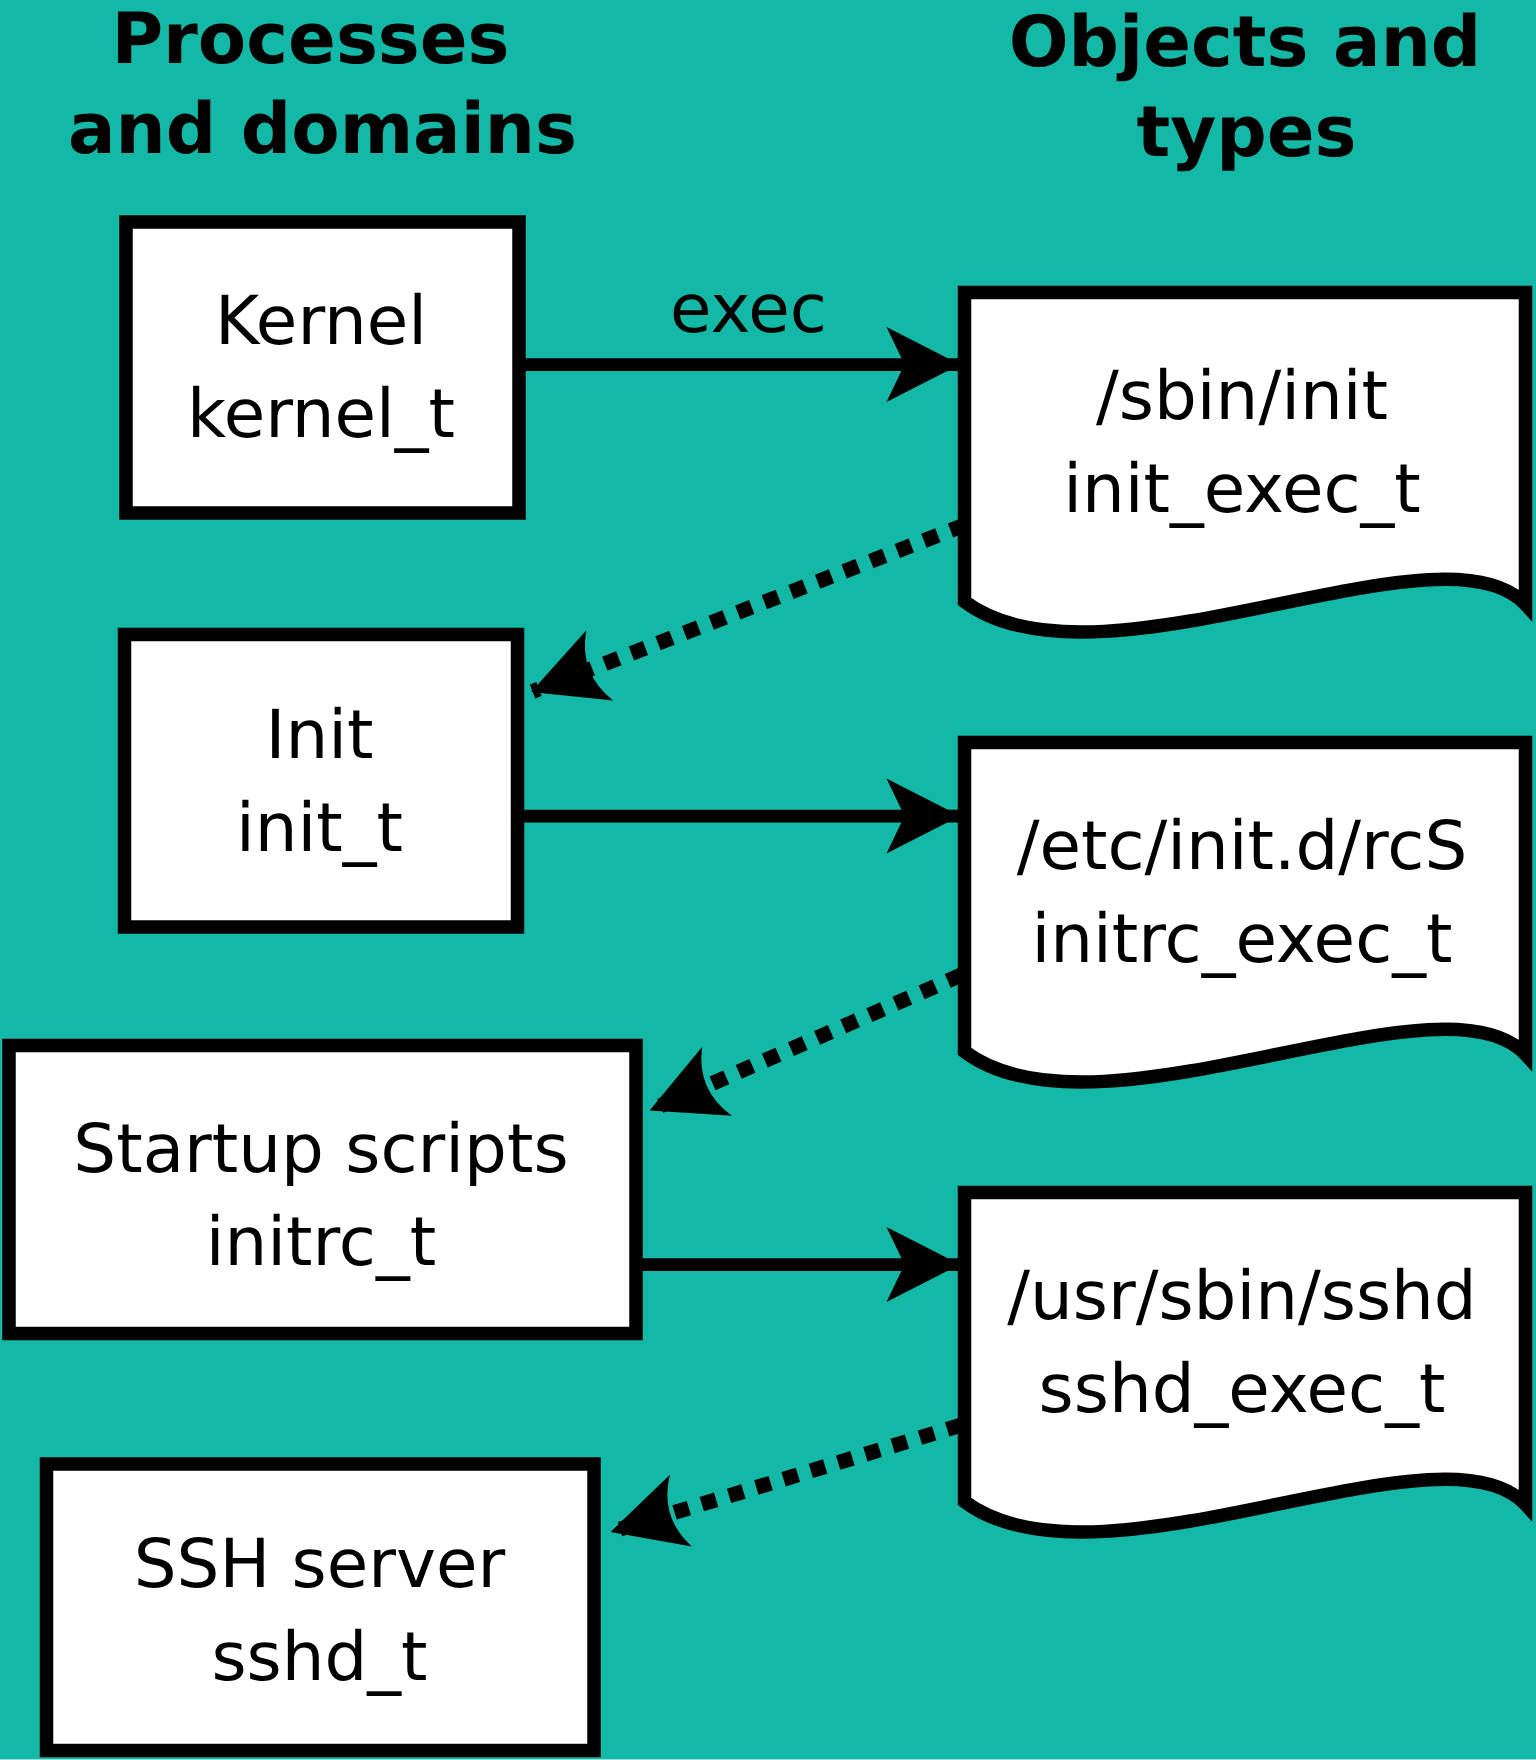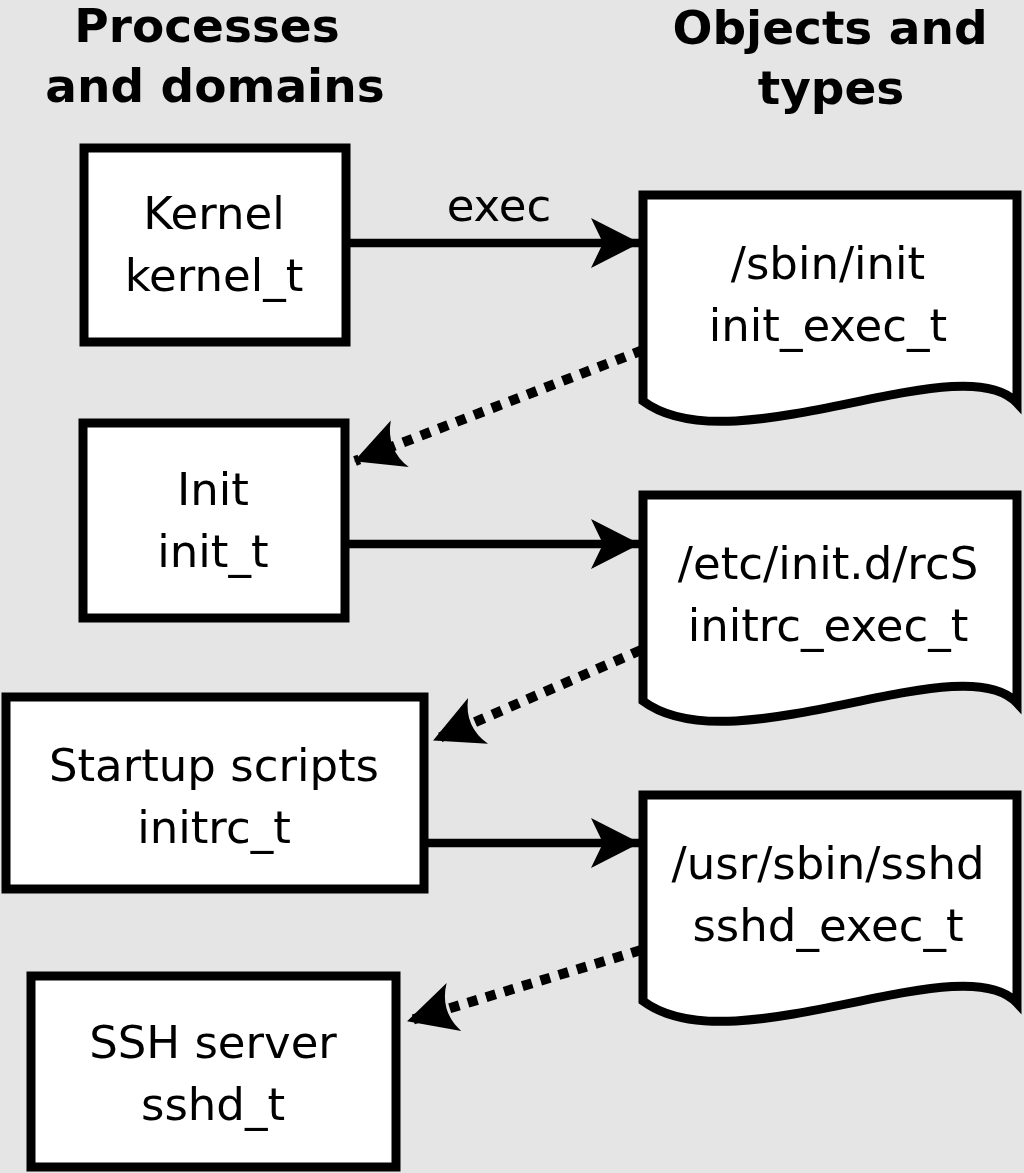--- a/index.html
+++ b/index.html
@@ -1,16 +1,16 @@
 <!DOCTYPE html>
 <html><head>
 <meta charset="utf-8">
 <style>
   html, body { margin: 0; padding: 0; background: #ffffff; }
-  .stage { width: 1024px; height: 1173px; position: relative; background: #e5e5e5; }
+  .stage { width: 1024px; height: 1173px; position: relative; background: #14b8a6; }
   svg { display: block; }
   .box  { fill: #ffffff; stroke: #000000; stroke-width: 9; }
   .doc  { fill: #ffffff; stroke: #000000; stroke-width: 9; stroke-linejoin: miter; }
   .lbl  { font-family: "DejaVu Sans", sans-serif; font-size: 45px; fill: #000000; text-anchor: middle; }
   .ttl  { font-family: "DejaVu Sans", sans-serif; font-size: 47px; font-weight: bold; fill: #000000; text-anchor: middle; }
   .arrow  { stroke: #000000; stroke-width: 8.5; fill: none; }
   .dotted { stroke: #000000; stroke-width: 10; stroke-dasharray: 10 9; fill: none; }
   .head { fill: #000000; stroke: none; }
 </style>
 </head>

